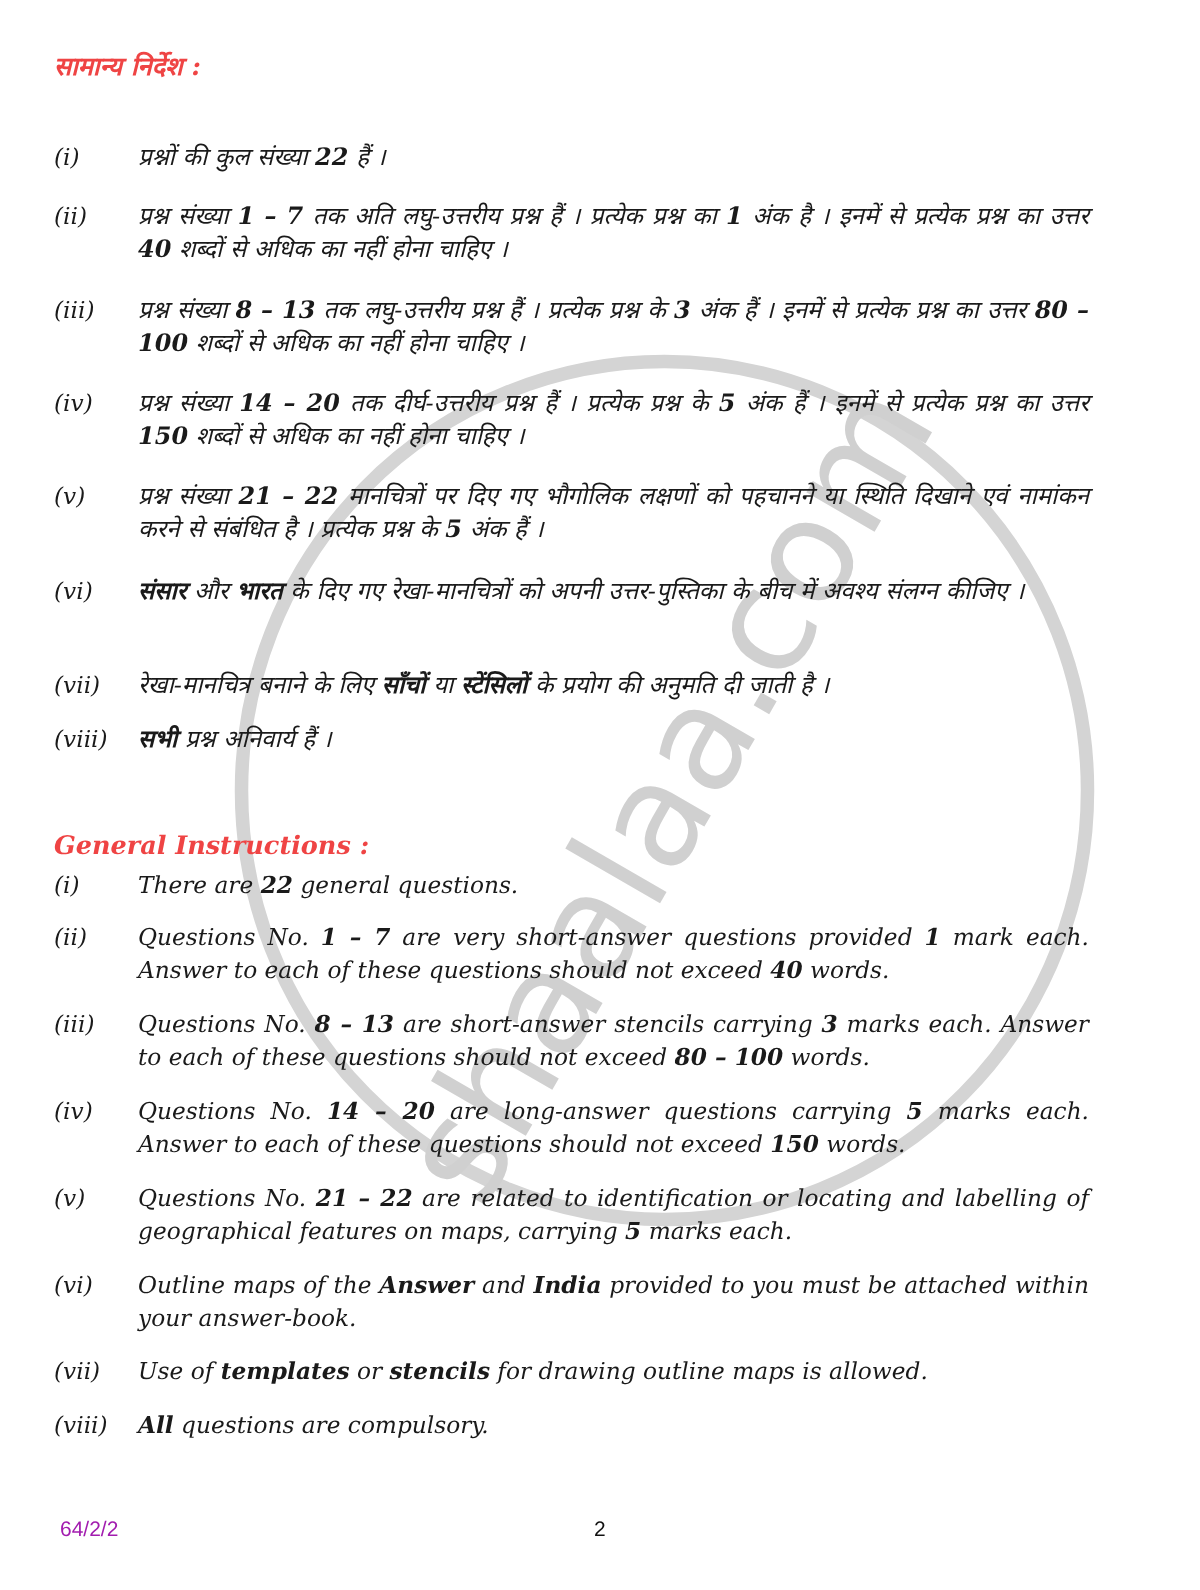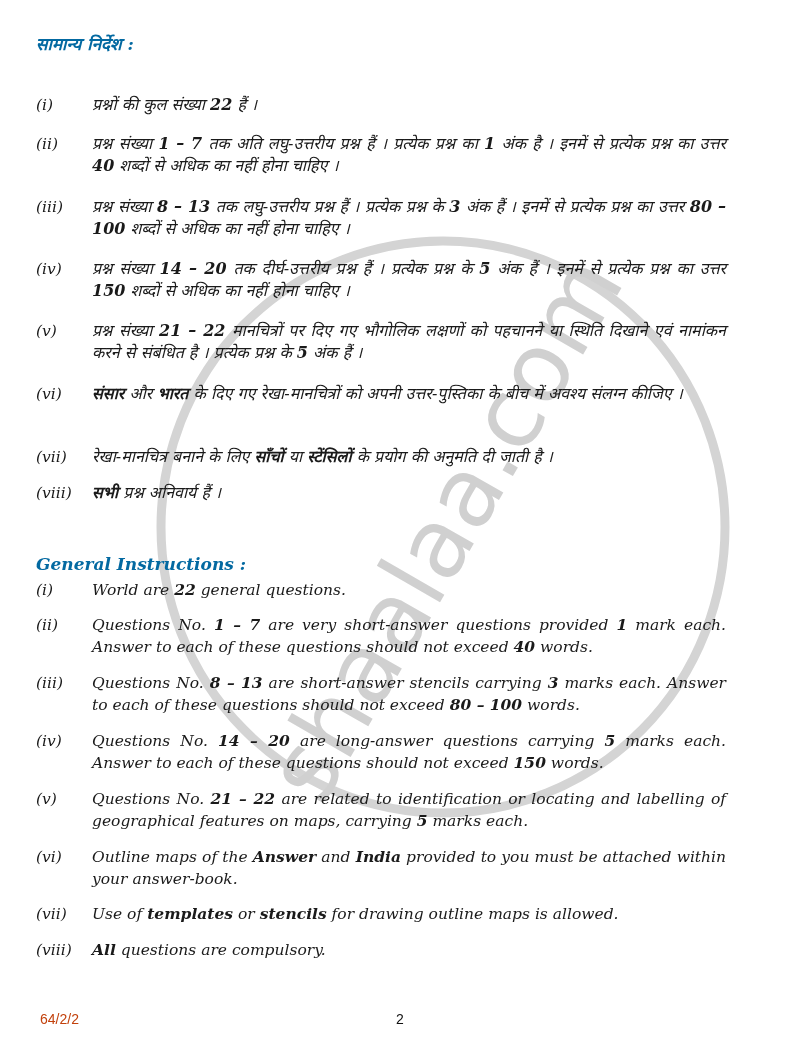--- a/index.html
+++ b/index.html
@@ -1,25 +1,25 @@
 <!DOCTYPE html>
 <html><head>
 <meta charset="utf-8">
 <style>
   html, body { margin:0; padding:0; background:#ffffff; }
   body { width:800px; height:1060px; position:relative; overflow:hidden; color:#1a1a1a; }
   .page { position:absolute; left:0; top:0; width:800px; height:1060px; }
   .watermark { position:absolute; left:148px; top:232px; width:590px; height:590px; pointer-events:none; }
-  .heading { position:absolute; left:36px; font-family:"DejaVu Serif", serif; font-style:italic; font-weight:bold; font-size:17px; color:#0369a1; }
+  .heading { position:absolute; left:36px; font-family:"DejaVu Serif", serif; font-style:italic; font-weight:bold; font-size:17px; color:#ef4444; }
   .item { position:absolute; left:36px; width:690px; font-family:"DejaVu Serif", serif; font-style:italic; font-size:15.5px; line-height:22px; color:#1a1a1a; }
   .item .num { position:absolute; left:0; top:0; width:56px; }
   .item .txt { margin-left:56px; display:block; text-align:justify; }
   .item b { font-weight:bold; }
   .hi .txt { font-size:16px; }
-  .footer-code { position:absolute; left:40px; top:1011px; font-family:"Liberation Sans", sans-serif; font-size:14px; color:#c2410c; }
+  .footer-code { position:absolute; left:40px; top:1011px; font-family:"Liberation Sans", sans-serif; font-size:14px; color:#a21caf; }
   .footer-page { position:absolute; left:396px; top:1011px; font-family:"Liberation Sans", sans-serif; font-size:14px; color:#111; }
   .footer-visit { position:absolute; left:14px; top:1022px; font-family:"Liberation Sans", sans-serif; font-size:19px; color:#111; letter-spacing:-0.2px; }
 </style>
 </head>
 <body>
 
 <div class="page">
 
   <svg class="watermark" viewBox="0 0 590 590">
     <ellipse cx="295" cy="295" rx="282" ry="286" fill="none" stroke="#d4d4d4" stroke-width="9"></ellipse>
@@ -61,21 +61,21 @@
         <span class="num">(viii)</span>
         <span class="txt"><span></span><b>सभी</b><span> प्रश्न अनिवार्य हैं ।</span></span>
       </div>
     </div>
 
   <div class="heading" style="top:554px;">General Instructions :</div>
 
   <div id="english-list">
       <div class="item " style="top: 579px;">
         <span class="num">(i)</span>
-        <span class="txt"><span>World are </span><b>22</b><span> general questions.</span></span>
+        <span class="txt"><span>There are </span><b>22</b><span> general questions.</span></span>
       </div>
       <div class="item " style="top: 614px;">
         <span class="num">(ii)</span>
         <span class="txt"><span>Questions No. </span><b>1 – 7</b><span> are very short-answer questions provided </span><b>1</b><span> mark each. Answer to each of these questions should not exceed </span><b>40</b><span> words.</span></span>
       </div>
       <div class="item " style="top: 672px;">
         <span class="num">(iii)</span>
         <span class="txt"><span>Questions No. </span><b>8 – 13</b><span> are short-answer stencils carrying </span><b>3</b><span> marks each. Answer to each of these questions should not exceed </span><b>80 – 100</b><span> words.</span></span>
       </div>
       <div class="item " style="top: 730px;">

